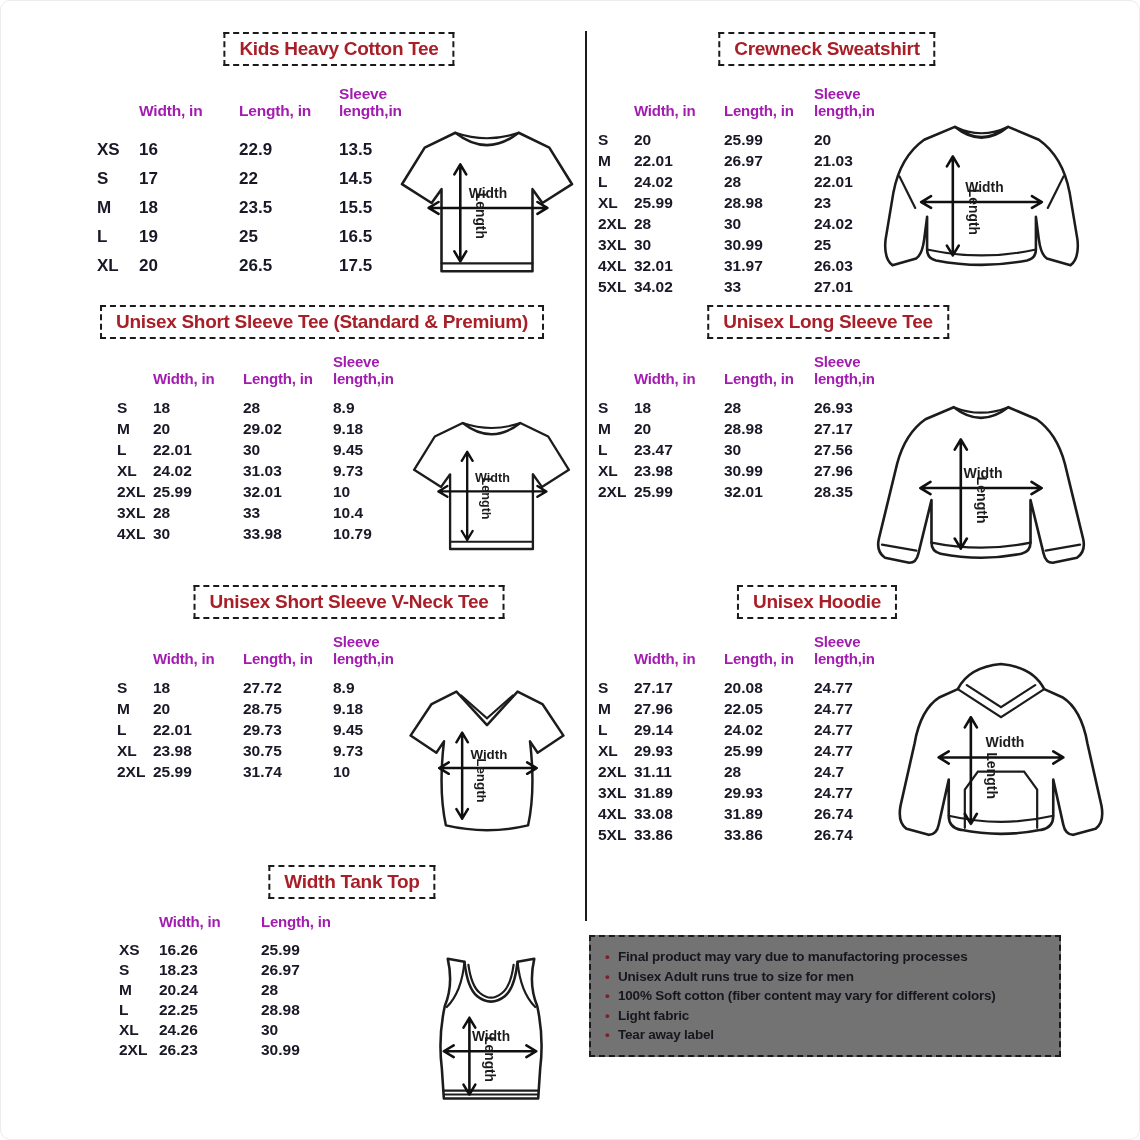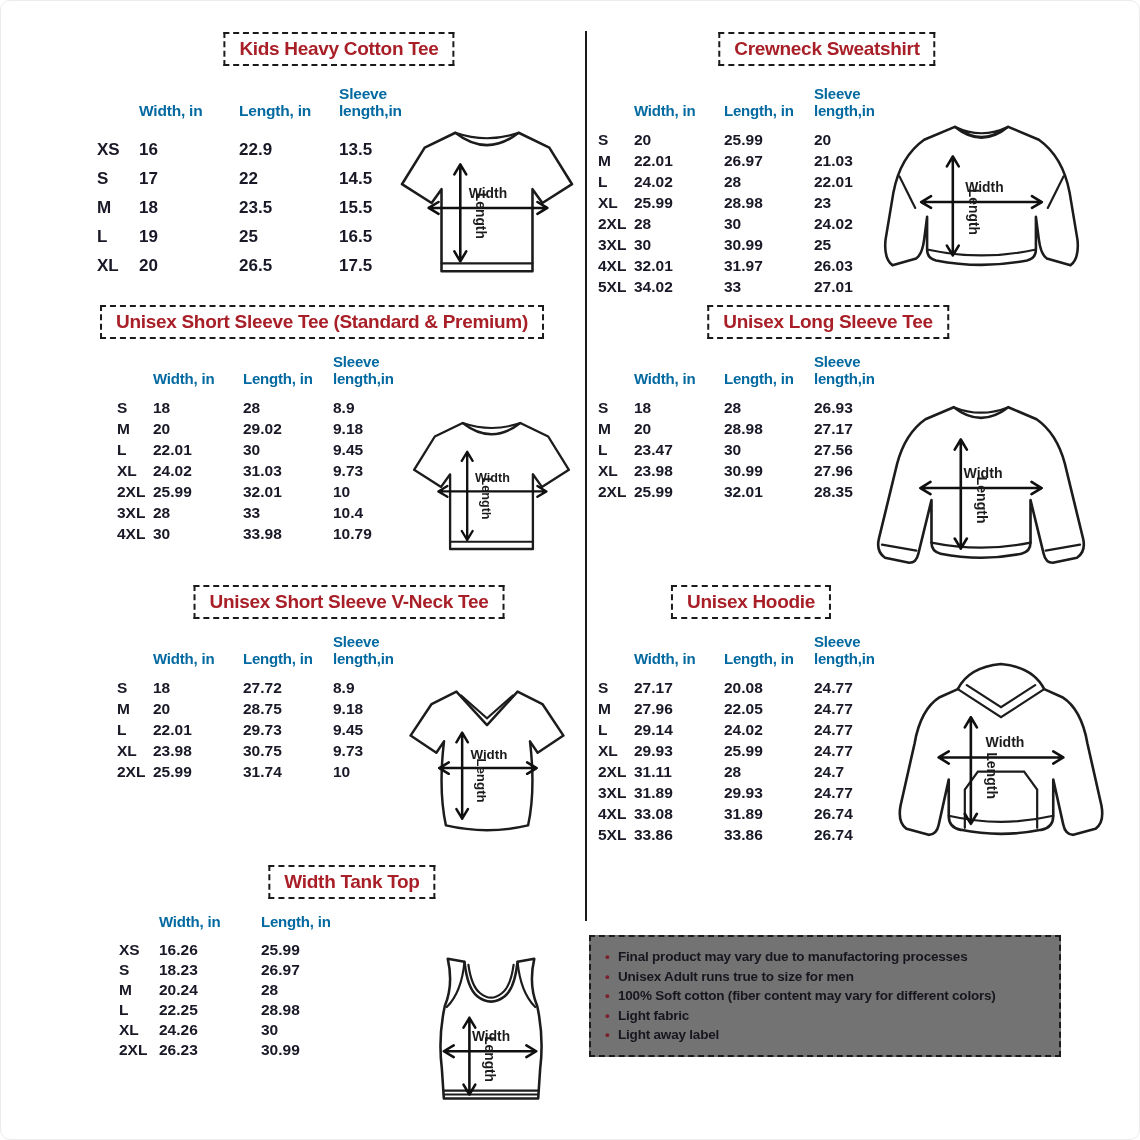--- a/index.html
+++ b/index.html
@@ -10,21 +10,21 @@
   }
   .divider{position:absolute;left:584px;top:30px;width:2px;height:890px;background:#1a1a1a;}
   .title-box{
     position:absolute;transform:translateX(-50%);white-space:nowrap;
     border:2px dashed #1b1b1b;padding:4px 14px;background:#fff;
   }
   .title{font-size:19px;letter-spacing:-0.3px;color:#a91f28;}
   .size-table{position:absolute;border-collapse:collapse;}
   .size-table th,.size-table td{padding:0;text-align:left;font-weight:700;}
   .size-table thead th{
-    color:#0369a1;font-size:15px;letter-spacing:-0.2px;vertical-align:bottom;
+    color:#a21caf;font-size:15px;letter-spacing:-0.2px;vertical-align:bottom;
     padding-bottom:10px;line-height:17px;
   }
   .size-table tbody td{color:#181826;font-size:15.5px;line-height:21px;}
   .c-size{width:36px;}
   .c-val{width:90px;}
   .c-sleeve{width:78px;}
   .t-kids .c-size{width:42px;}
   .t-kids .c-val{width:100px;}
   .t-kids .c-sleeve{width:80px;}
   .t-kids tbody td{font-size:17px;line-height:29px;}
@@ -358,21 +358,21 @@
       <path class="g" d="M58,17 L90,52 L122,17 L148,30 L170,63 L143,81 L135,69 Q141,120 133,157 Q90,167 47,157 Q39,120 45,69 L37,81 L10,63 L32,30 Z"></path>
       <path class="d" d="M63,21 L90,45 L117,21"></path>
       <path class="a" d="M50,91 L40,97 L50,103 M40,97 L142,97 M132,91 L142,97 L132,103"></path>
       <path class="a" d="M58,70 L64,60 L70,70 M64,60 L64,150 M58,140 L64,150 L70,140"></path>
       <text class="lbl" x="92" y="87" text-anchor="middle">Width</text>
       <text class="lbl" x="80" y="110" text-anchor="middle" transform="rotate(90 80,110)">Length</text>
     </svg>
   </section>
 
   <section>
-    <div class="title-box" style="left:750px;top:584px">
+    <div class="title-box" style="left:816px;top:584px">
       <span class="title">Unisex Hoodie</span>
     </div>
     <table class="size-table" style="left:597px;top:632px">
       <thead>
           <tr>
         <th class="c-size"></th>
         <th class="c-val">Width, in</th>
         <th class="c-val">Length, in</th>
         <th class="c-sleeve">Sleeve length,in</th>
       </tr>
@@ -492,16 +492,16 @@
       <text class="lbl" x="68" y="110" text-anchor="middle" transform="rotate(90 68,110)">Length</text>
     </svg>
   </section>
 
   <div class="notes-box">
     <ul>
         <li>Final product may vary due to manufactoring processes</li>
         <li>Unisex Adult runs true to size for men</li>
         <li>100% Soft cotton (fiber content may vary for different colors)</li>
         <li>Light fabric</li>
-        <li>Light away label</li>
+        <li>Tear away label</li>
       </ul>
   </div>
 </div>
 
 </body></html>

